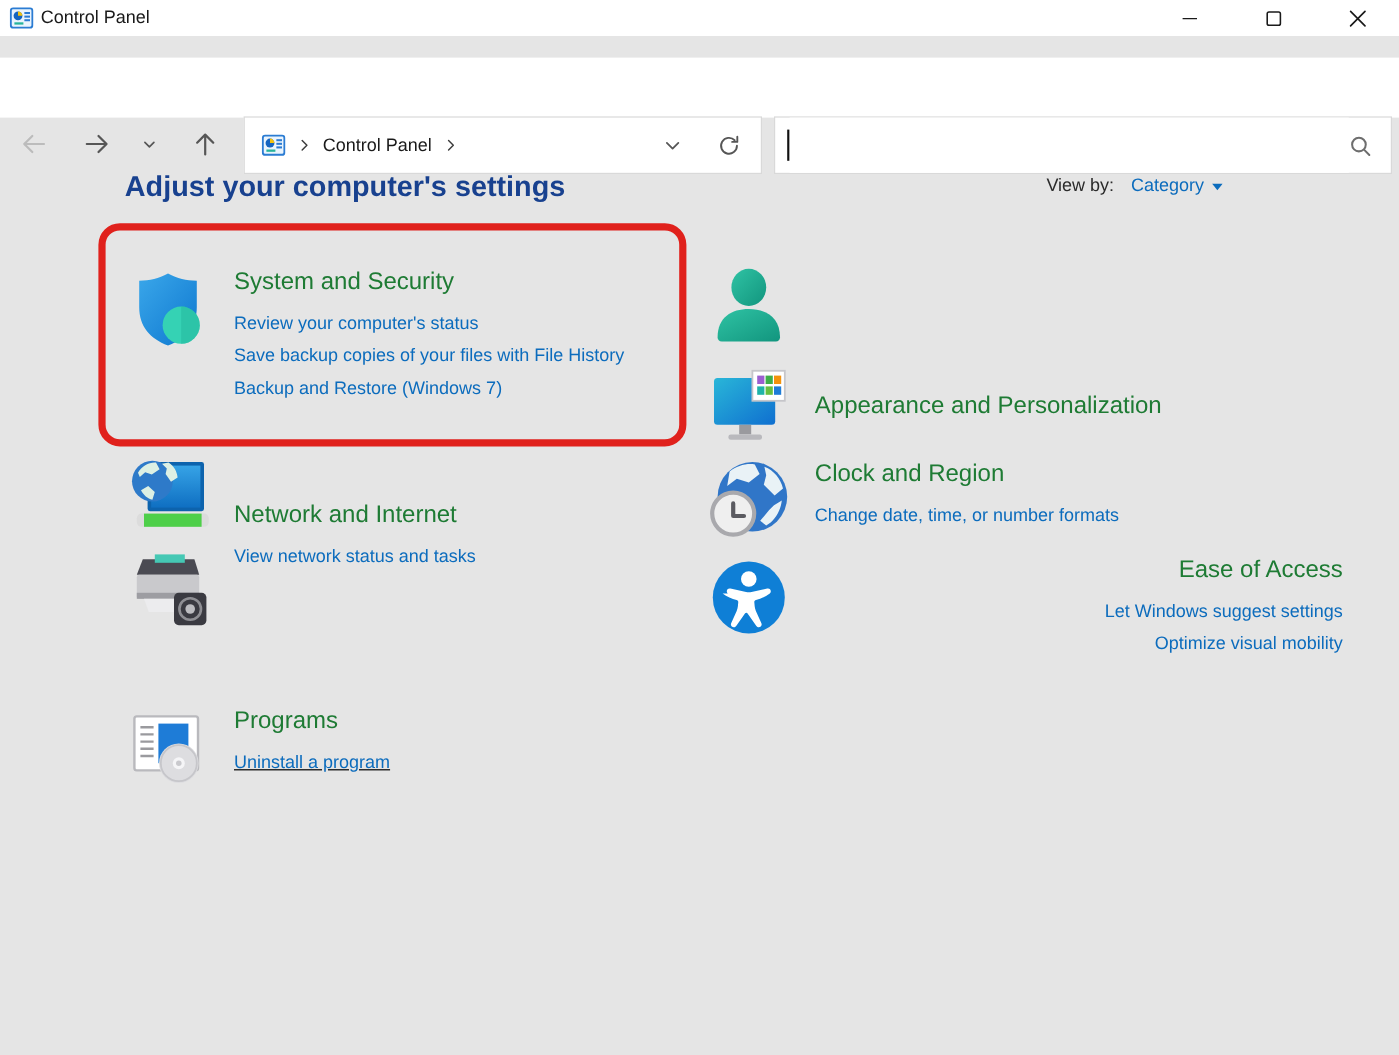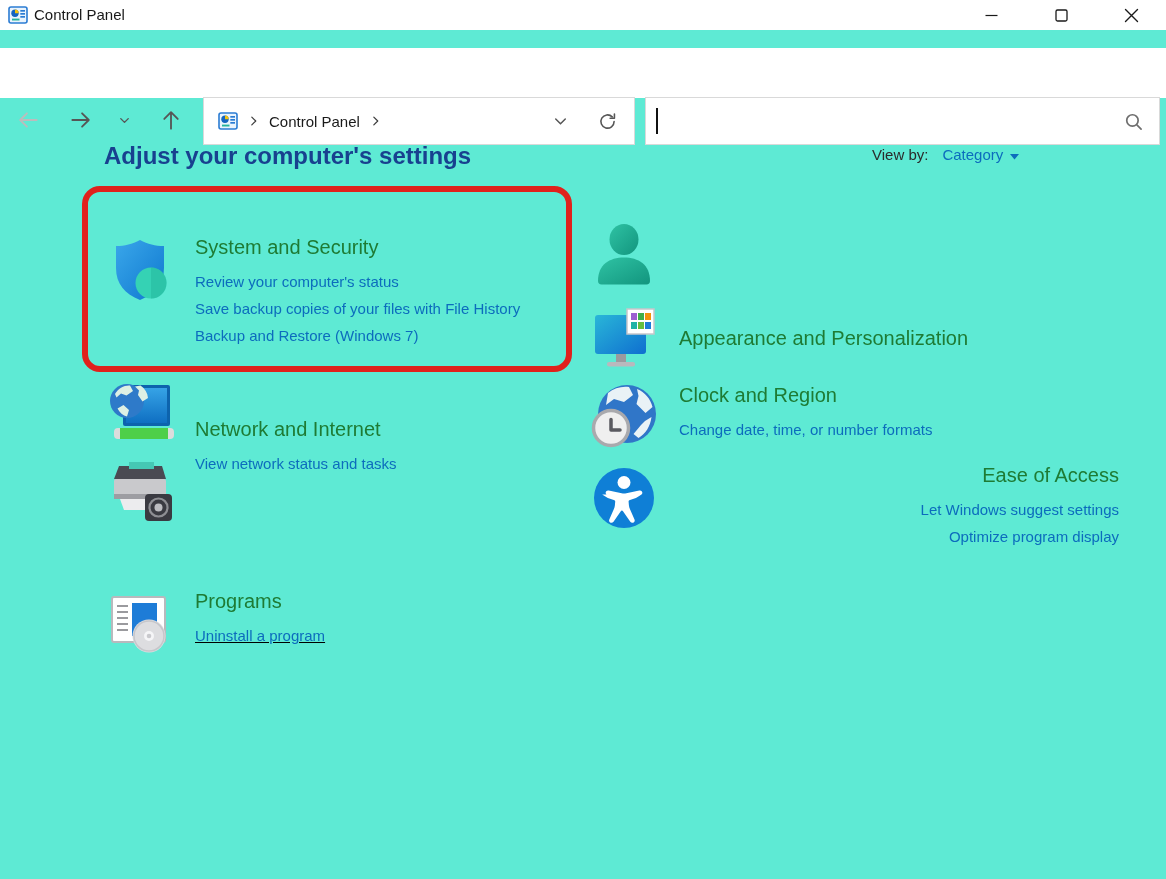--- a/index.html
+++ b/index.html
@@ -1,17 +1,17 @@
 <!DOCTYPE html>
 <html style="--cat-title: #1e7b34; --link: #0c6cbd; --page-title: #18418f; --red: #e0211c;"><head>
 <meta charset="utf-8">
 <style>
   * { margin:0; padding:0; box-sizing:border-box; }
   html,body { width:1166px; height:879px; background:#fff; font-family:"Liberation Sans", sans-serif; overflow:hidden; }
-  .window { position:relative; width:1166px; height:879px; background:#5eead4; }
+  .window { position:relative; width:1166px; height:879px; background:#e5e5e5; }
 
   
   .titlebar { position:absolute; left:0; top:0; width:100%; height:30px; background:#fff; }
   .app-icon { position:absolute; left:8px; top:5px; width:20px; height:20px; }
   .win-title { position:absolute; left:34px; top:0; line-height:30px; font-size:15px; color:#191919; }
   .win-controls { position:absolute; right:0; top:0; height:30px; display:flex; }
   .win-btn { width:70px; height:30px; display:flex; align-items:center; justify-content:center; cursor:default; }
 
   
   .navbar { position:absolute; left:0; top:48px; width:100%; height:50px; background:#fff; }
@@ -169,21 +169,21 @@
         <span>Category</span>
         <span class="view-by-caret">
           <svg width="9" height="6" viewBox="0 0 9 6">
               <path d="M0 0h9L4.5 5.5Z" fill="#0c6cbd"></path>
             </svg>
         </span>
       </span>
     </div>
 
     <div id="col-left">
-        <div class="cat" style="left: 104px; top: 136px;">
+        <div class="cat" style="left: 104px; top: 124px;">
           <div class="cat-icon">
             <svg viewBox="0 0 72 72">
               <defs>
                 <linearGradient id="g1" x1="0" y1="0" x2="1" y2="1">
                   <stop offset="0" stop-color="#3aa7ea"></stop>
                   <stop offset="1" stop-color="#0e77cf"></stop>
                 </linearGradient>
               </defs>
               <path d="M36 6c8 4 15 6 24 6v22c0 16-9 26-24 32C21 60 12 50 12 34V12c9 0 16-2 24-6z" fill="url(#g1)"></path>
               <circle cx="47" cy="49" r="15.5" fill="#35d2b4"></circle>
@@ -302,20 +302,20 @@
         <div class="cat" style="left: 588px; top: 364px;">
           <div class="cat-icon">
             <svg viewBox="0 0 72 72">
               <circle cx="36" cy="36" r="30" fill="#0f7fd6"></circle>
               <circle cx="36" cy="20.5" r="6.5" fill="#fff"></circle>
               <path d="M18.5 32.5c-1.8-1.4-.6-4.6 2.2-4l13 2.8c1.5.3 3.1.3 4.6 0l13-2.8c2.8-.6 4 2.6 2.2 4-3.4 2.7-7.6 4.6-11.5 5.4-.9.2-1.5 1-1.4 1.9l.3 3.5c.1 1.3.5 2.6 1 3.8l4.6 10.3c1.2 2.7-2.5 4.7-4.2 2.3l-7.3-10.5c-.5-.8-1.7-.8-2.2 0l-7.3 10.5c-1.7 2.4-5.4.4-4.2-2.3l4.6-10.3c.5-1.2.9-2.5 1-3.8l.3-3.5c.1-.9-.5-1.7-1.4-1.9-3.9-.8-8.1-2.7-11.6-5.4z" fill="#fff"></path>
             </svg>
           </div>
           <div class="cat-text" style="width: 440px; text-align: right;"><a class="cat-title">Ease of Access</a><div class="cat-links">
               <a class="cat-link"><span>Let Windows suggest settings</span></a>
-              <a class="cat-link"><span>Optimize program display</span></a>
+              <a class="cat-link"><span>Optimize visual mobility</span></a>
             </div></div>
         </div>
       </div>
 
     <div class="annotation-box"></div>
   </div>
 </div>
 
 </body></html>

